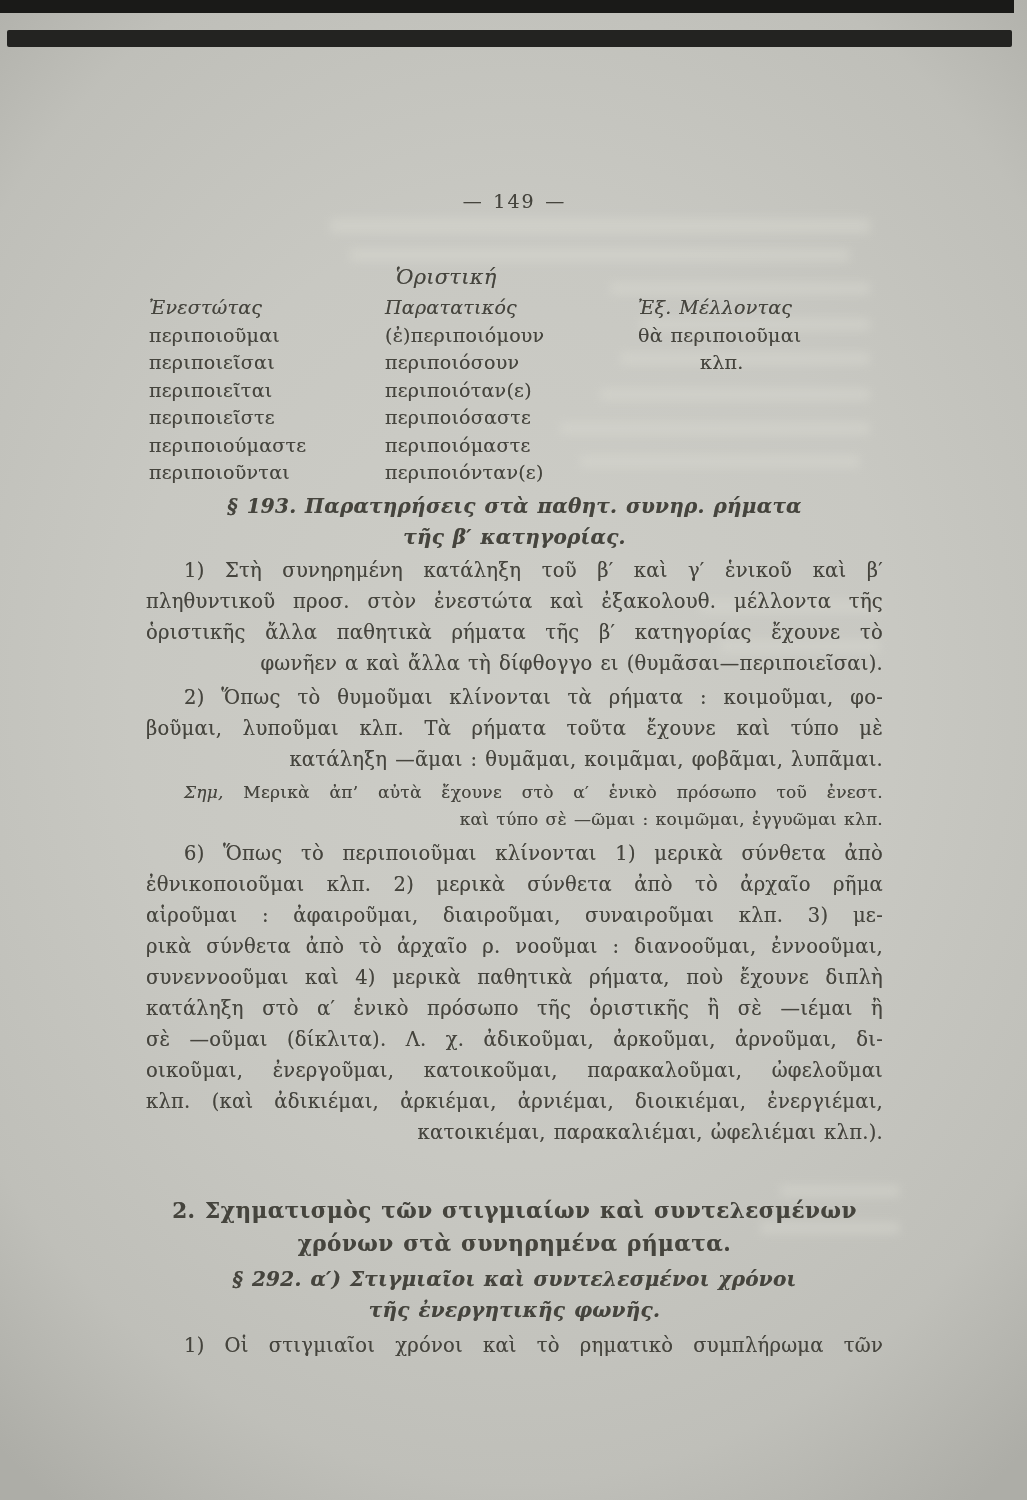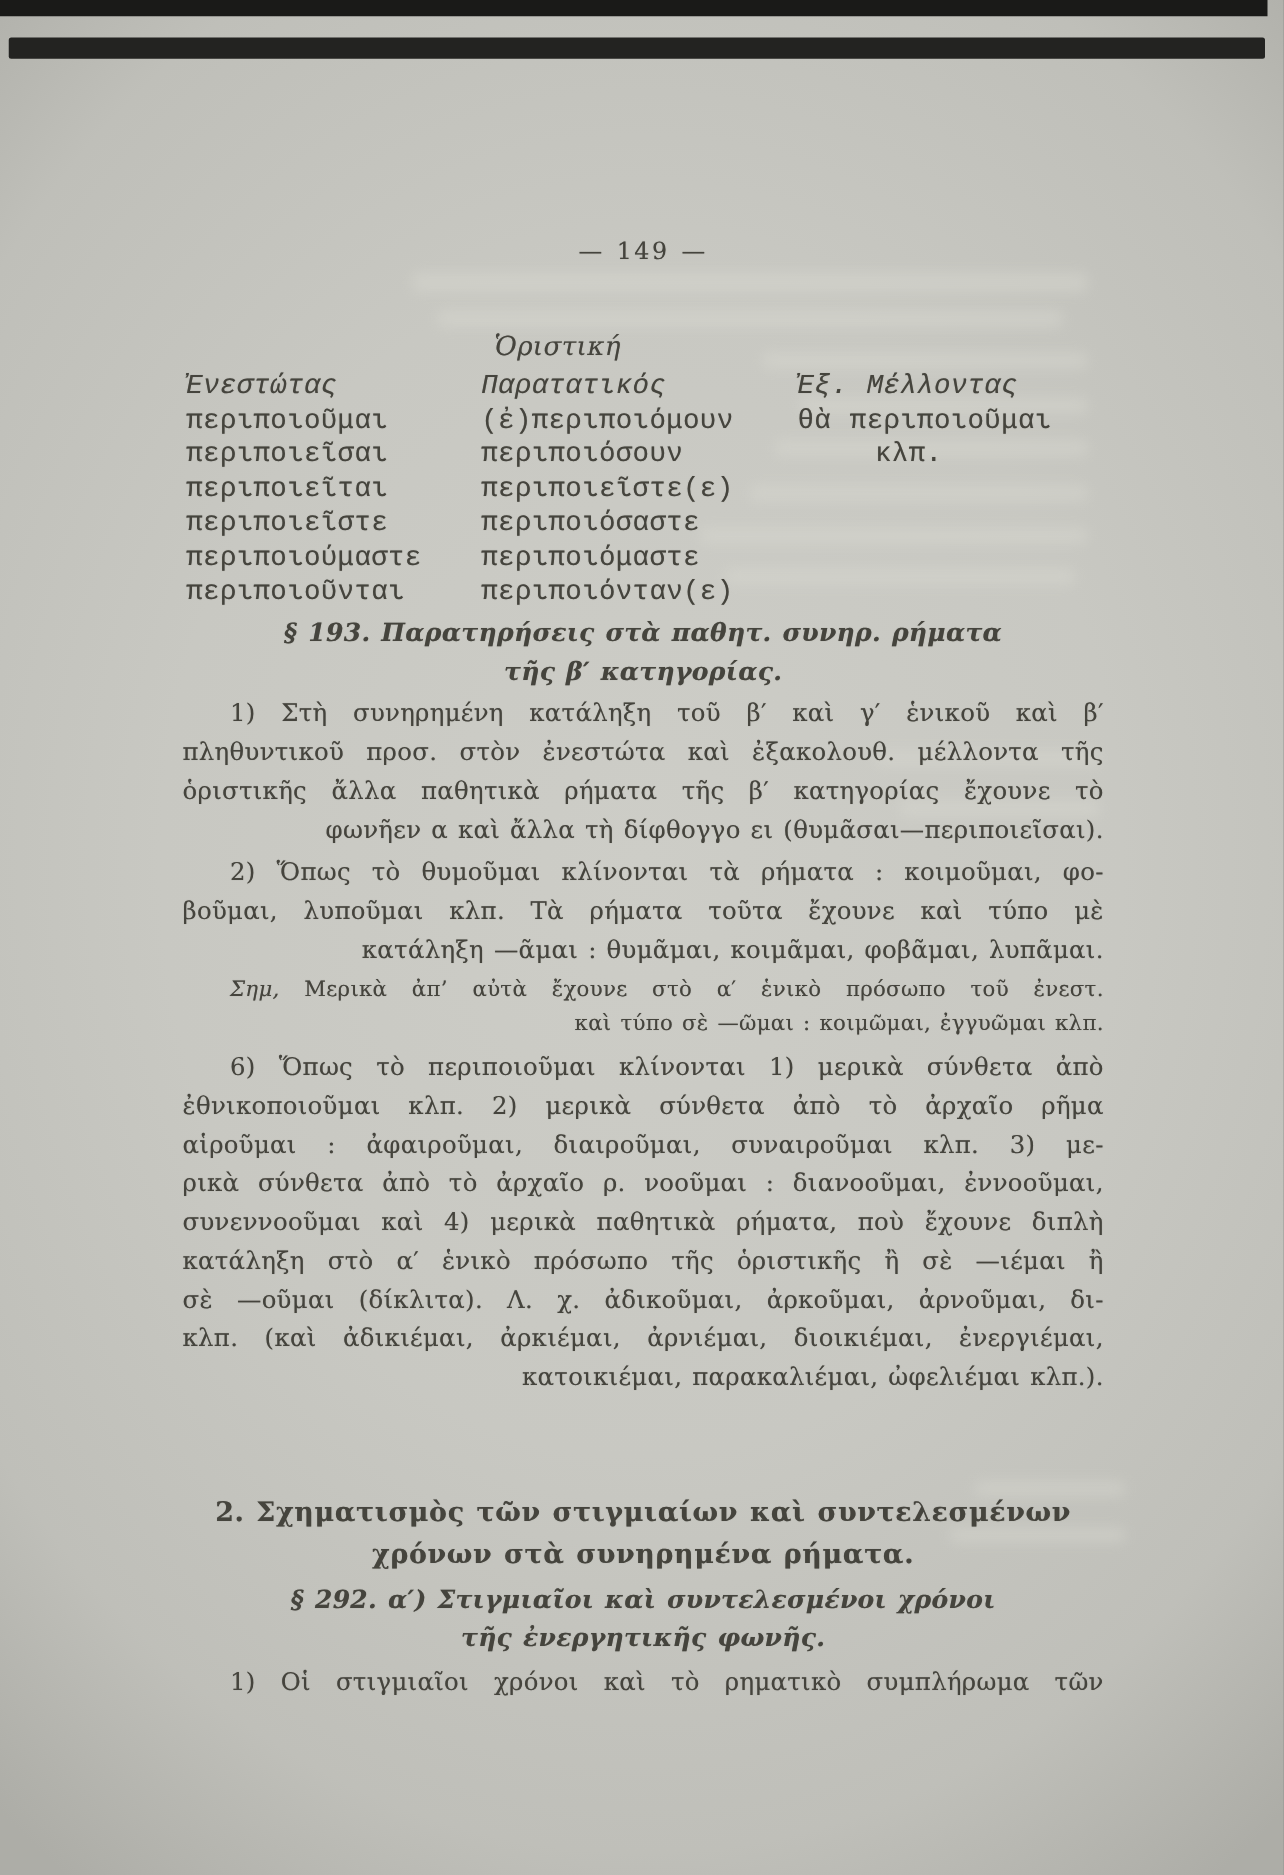--- a/index.html
+++ b/index.html
@@ -19,21 +19,21 @@
   .ghost { position:absolute; background:#dadad2; opacity:.42; filter:blur(5px); border-radius:4px; }
   .col { position:absolute; left:146px; width:737px; }
   .it { font-style:italic; }
   .b  { font-weight:bold; }
   .center { text-align:center; }
   .jline { text-align:justify; text-align-last:justify; }
   .lline { text-align:right; }
   .ind { text-indent:38px; }
   .pagenum { top:166px; text-align:center; font-size:19px; letter-spacing:2px; }
   .title { top:241px; width:600px; text-align:center; font-size:21px; }
-  .vtable { top:272px; font-size:22px;font-family:Liberation Mono, monospace; }
+  .vtable { top:272px; font-size:19px; }
   .trow { position:relative; height:27.5px; }
   .tc { position:absolute; top:0; white-space:nowrap; }
   .tc1 { left:3px; }
   .tc2 { left:239px;text-align:right; }
   .tc3 { left:492px;text-align:center; }
   .shift { text-indent:62px; }
   .h291 { top:467px; font-size:20px; line-height:31px; }
   .para { font-size:19.5px; line-height:31px; }
   .p1 { top:531px; }
   .p2 { top:658px; }
@@ -79,21 +79,21 @@
       <div class="tc tc2">(ἐ)περιποιόμουν</div>
       <div class="tc tc3">θὰ περιποιοῦμαι</div>
     </div>
     <div class="trow">
       <div class="tc tc1">περιποιεῖσαι</div>
       <div class="tc tc2">περιποιόσουν</div>
       <div class="tc tc3 shift">κλπ.</div>
     </div>
     <div class="trow">
       <div class="tc tc1">περιποιεῖται</div>
-      <div class="tc tc2">περιποιεῖστε(ε)</div>
+      <div class="tc tc2">περιποιόταν(ε)</div>
       <div class="tc tc3"></div>
     </div>
     <div class="trow">
       <div class="tc tc1">περιποιεῖστε</div>
       <div class="tc tc2">περιποιόσαστε</div>
       <div class="tc tc3"></div>
     </div>
     <div class="trow">
       <div class="tc tc1">περιποιούμαστε</div>
       <div class="tc tc2">περιποιόμαστε</div>
@@ -130,20 +130,21 @@
   </div>
 
   <div class="col para p3 txt">
     <div class="jline ind">6) Ὅπως τὸ περιποιοῦμαι κλίνονται 1) μερικὰ σύνθετα ἀπὸ</div>
     <div class="jline">ἐθνικοποιοῦμαι κλπ. 2) μερικὰ σύνθετα ἀπὸ τὸ ἀρχαῖο ρῆμα</div>
     <div class="jline">αἱροῦμαι : ἀφαιροῦμαι, διαιροῦμαι, συναιροῦμαι κλπ. 3) με-</div>
     <div class="jline">ρικὰ σύνθετα ἀπὸ τὸ ἀρχαῖο ρ. νοοῦμαι : διανοοῦμαι, ἐννοοῦμαι,</div>
     <div class="jline">συνεννοοῦμαι καὶ 4) μερικὰ παθητικὰ ρήματα, ποὺ ἔχουνε διπλὴ</div>
     <div class="jline">κατάληξη στὸ α′ ἑνικὸ πρόσωπο τῆς ὁριστικῆς ἢ σὲ —ιέμαι ἢ</div>
     <div class="jline">σὲ —οῦμαι (δίκλιτα). Λ. χ. ἀδικοῦμαι, ἀρκοῦμαι, ἀρνοῦμαι, δι-</div>
+    <div class="jline">οικοῦμαι, ἐνεργοῦμαι, κατοικοῦμαι, παρακαλοῦμαι, ὠφελοῦμαι</div>
     <div class="jline">κλπ. (καὶ ἀδικιέμαι, ἀρκιέμαι, ἀρνιέμαι, διοικιέμαι, ἐνεργιέμαι,</div>
     <div class="lline">κατοικιέμαι, παρακαλιέμαι, ὠφελιέμαι κλπ.).</div>
   </div>
 
   <div class="col h2main b txt">
     <div class="center">2. Σχηματισμὸς τῶν στιγμιαίων καὶ συντελεσμένων</div>
     <div class="center">χρόνων στὰ συνηρημένα ρήματα.</div>
   </div>
 
   <div class="col h292 b it txt">

